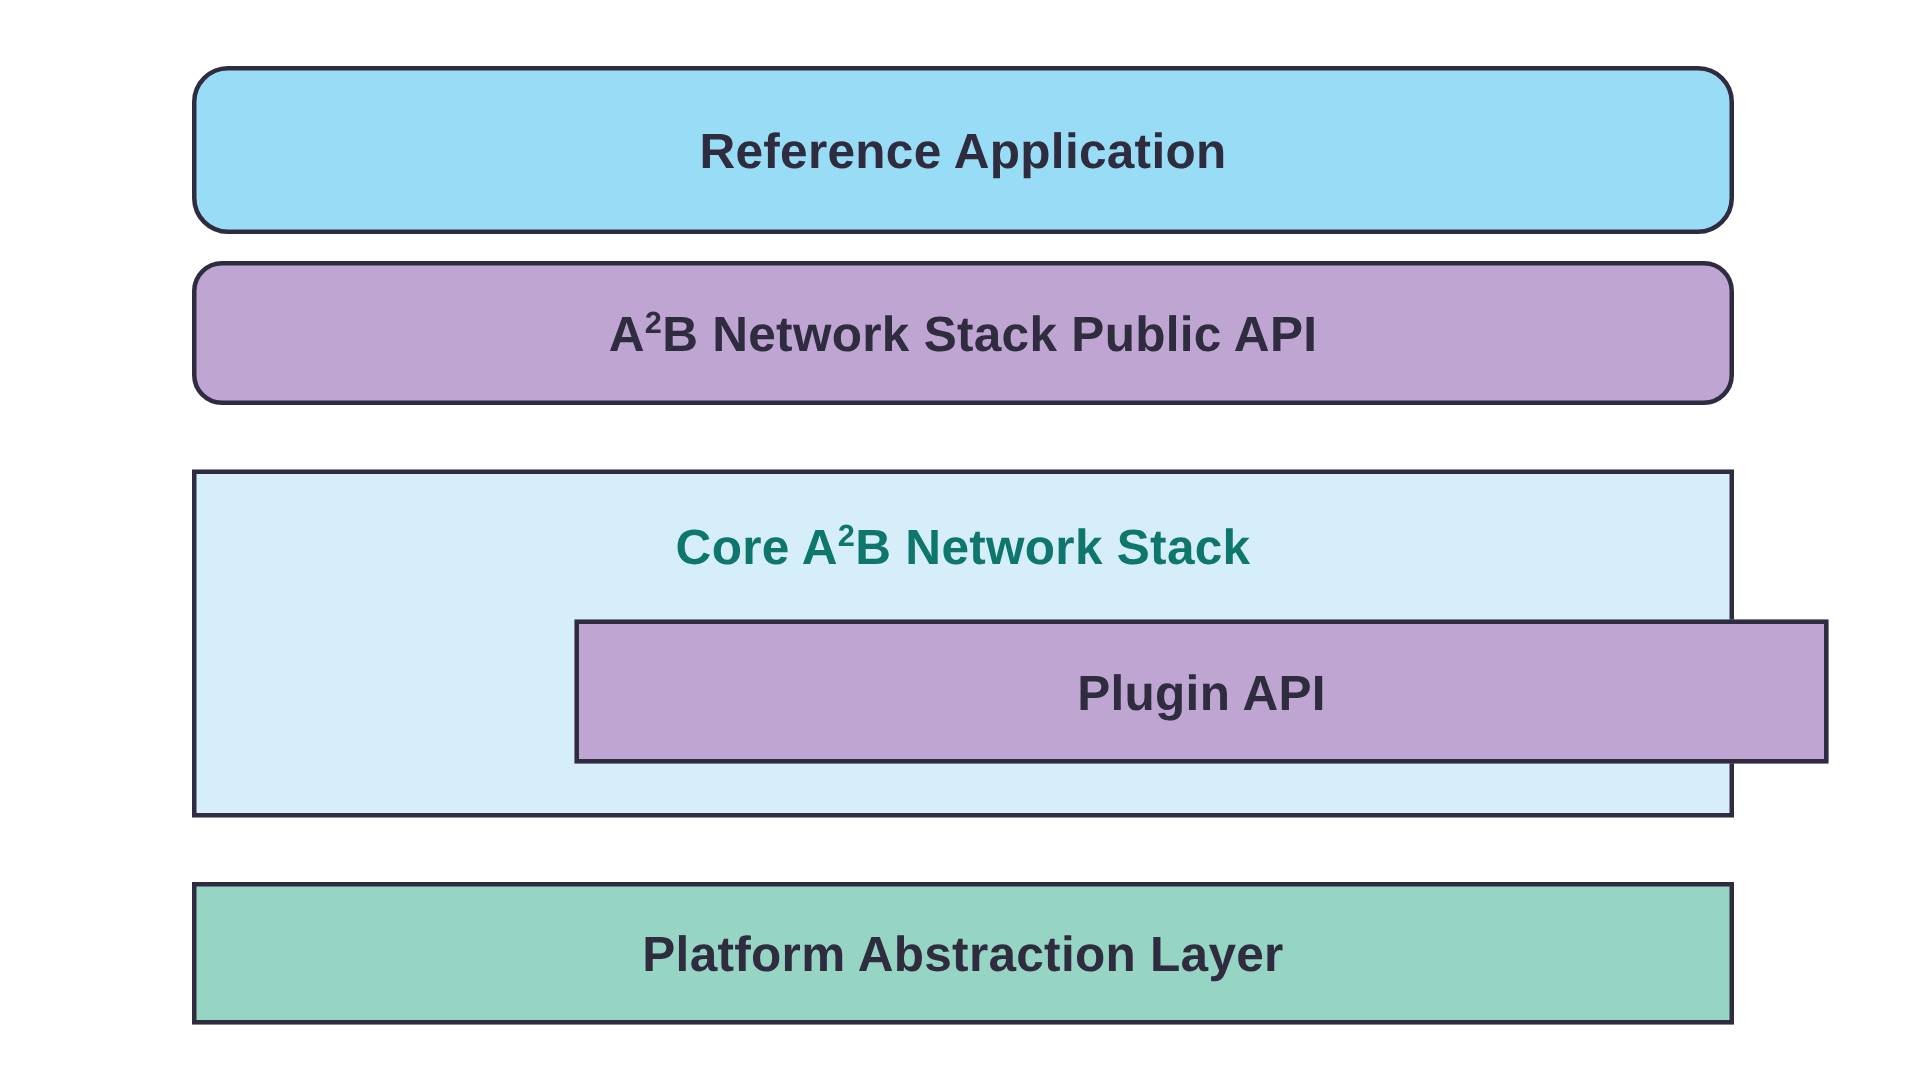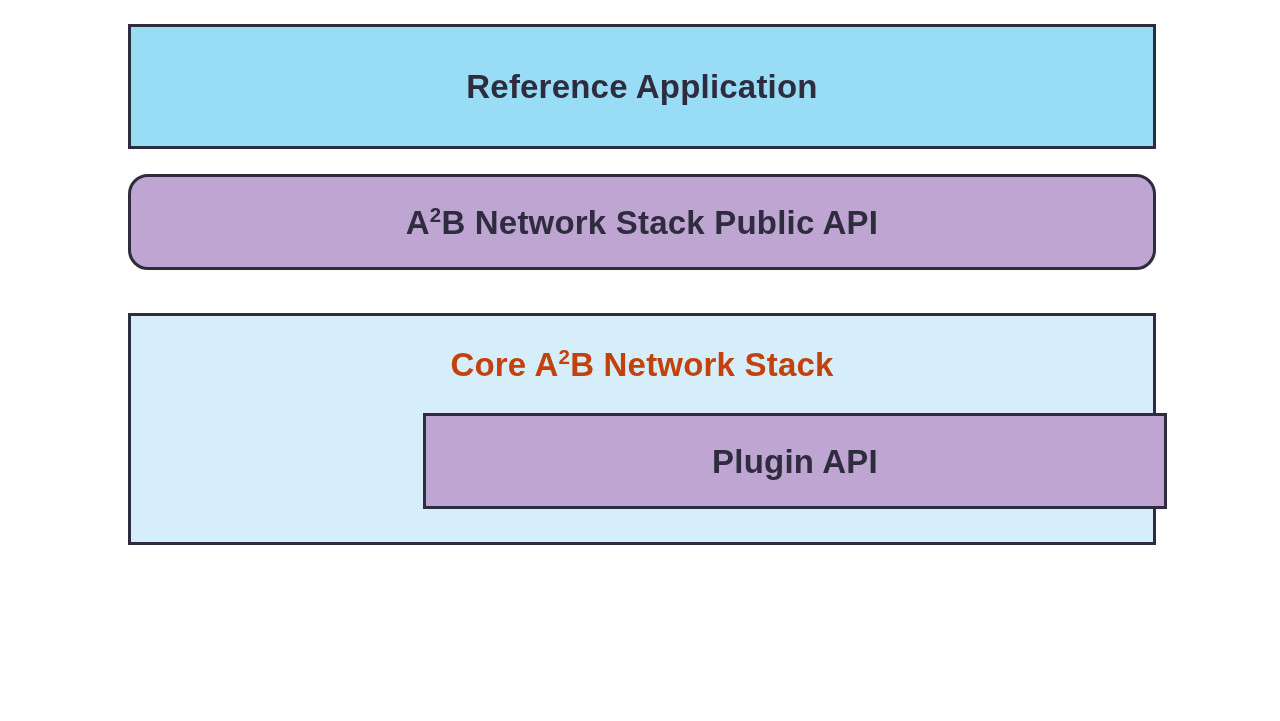--- a/index.html
+++ b/index.html
@@ -46,22 +46,23 @@
 
   .layer-label sup {
     font-size: 0.62em;
     vertical-align: super;
     line-height: 0;
     font-weight: bold;
   }
 
   
   #layer-reference-application {
-    top: 24px;
-    height: 125px;
+    top: 44px;
+    height: 112px;
+    border-radius: 24px;
   }
 
   #layer-public-api {
     top: 174px;
     height: 96px;
     border-radius: 20px;
   }
 
   #layer-core-stack {
     top: 313px;
@@ -77,28 +78,27 @@
     height: 97px;
     display: flex;
     align-items: center;
     justify-content: center;
   }
 
   #layer-plugin-api {
     position: absolute;
     left: 252px;              
     top: 97px;                
-    width: 744px;             
+    width: 836px;             
     height: 96px;             
     box-sizing: border-box;
     border: 3px solid #404040;
     display: flex;
     align-items: center;
     justify-content: center;
-    margin-left: 40px;
   }
 
   #layer-platform-abstraction {
     top: 588px;
     height: 95px;
   }
 </style>
 </head>
 <body>
 
@@ -112,26 +112,31 @@
 
   <div class="layer" id="layer-public-api" style="background: rgb(190, 165, 210); border-color: rgb(46, 44, 62);">
     <div class="layer-label" style="color: rgb(46, 44, 62);">
       <span>A</span><sup>2</sup><span>B Network Stack Public API</span>
     </div>
   </div>
 
   <div class="layer" id="layer-core-stack" style="background: rgb(213, 238, 249); border-color: rgb(46, 44, 62);">
 
     <div id="core-stack-title-row">
-      <div class="layer-label" style="color: #c2410c; text-align: right;">
+      <div class="layer-label" style="color: #0f766e; text-align: right;">
         <span>Core A</span><sup>2</sup><span>B Network Stack</span>
       </div>
     </div>
 
     <div id="layer-plugin-api" style="background: rgb(190, 165, 210); border-color: rgb(46, 44, 62);">
       <div class="layer-label" style="color: rgb(46, 44, 62);">
         <span>Plugin API</span>
       </div>
     </div>
   </div>
 
+  <div class="layer" id="layer-platform-abstraction" style="background: rgb(150, 212, 196); border-color: rgb(46, 44, 62);">
+    <div class="layer-label" style="color: rgb(46, 44, 62);">
+      <span>Platform Abstraction Layer</span>
+    </div>
+  </div>
 
 </div>
 
 </body></html>

